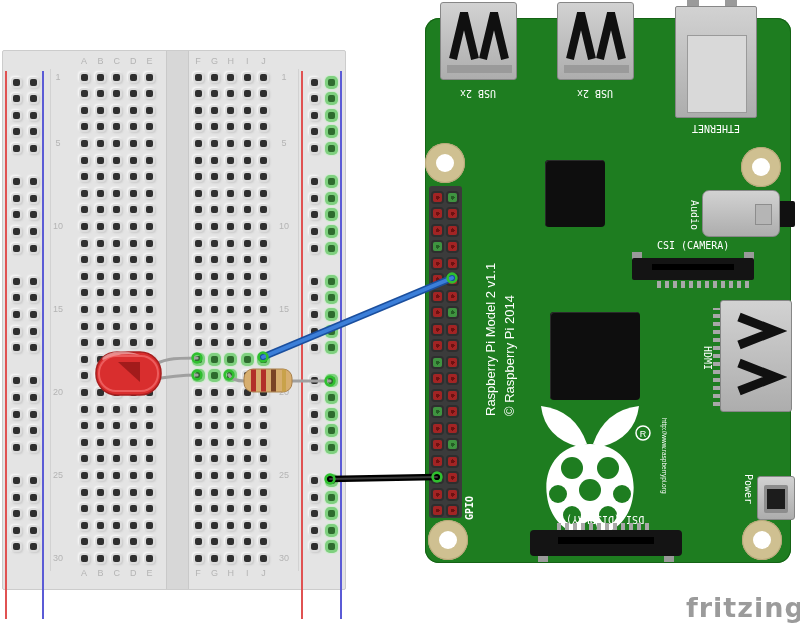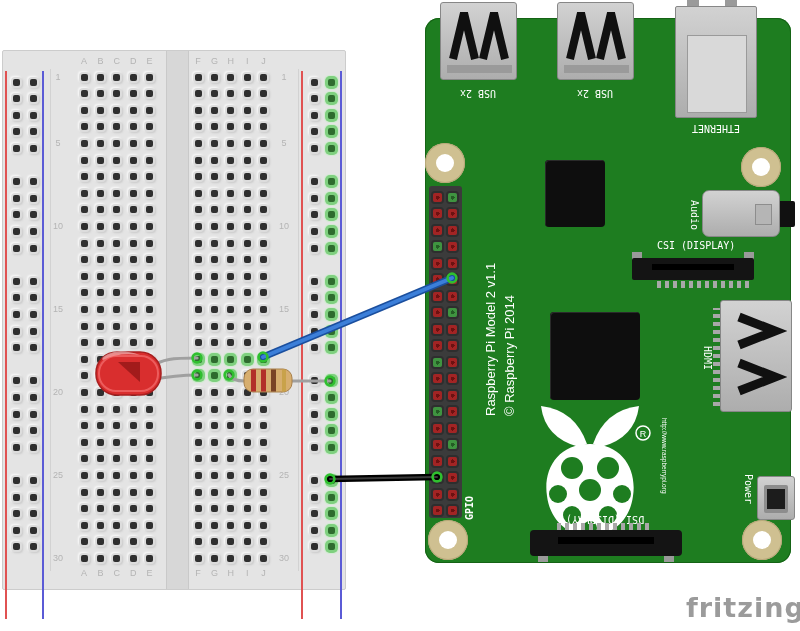--- a/index.html
+++ b/index.html
@@ -586,21 +586,21 @@
       <div>Raspberry Pi Model 2 v1.1</div>
       <div>© Raspberry Pi 2014</div>
     </div>
 
     <div class="abs" style="left:352px;top:183px;width:18px;height:26px;background:#111;border-radius:2px"></div>
     <div class="abs port" style="left:277px;top:172px;width:78px;height:47px;border-radius:7px">
       <div class="abs" style="left:52px;top:13px;width:15px;height:19px;background:#b5b5b5;border:1px solid #8d8d8d"></div>
     </div>
     <div class="abs silk cw" style="left:269px;top:197px">Audio</div>
 
-    <div class="abs silk" style="left:232px;top:223px">CSI (DISPLAY)</div>
+    <div class="abs silk" style="left:232px;top:223px">CSI (CAMERA)</div>
     <div class="abs" style="left:207px;top:234px;width:10px;height:8px;background:#9a9a9a"></div>
     <div class="abs" style="left:319px;top:234px;width:10px;height:8px;background:#9a9a9a"></div>
     <div class="abs blackbar" style="left:207px;top:240px;width:122px;height:22px">
       <div class="abs" style="left:20px;top:6px;width:82px;height:6px;background:#000"></div>
     </div>
     <div class="abs comb" style="left:232px;top:263px;width:96px;height:7px"></div>
 
     <div class="abs combv" style="left:288px;top:290px;width:7px;height:98px"></div>
     <div class="abs port" style="left:295px;top:282px;width:72px;height:112px">
       <svg width="72" height="112">

